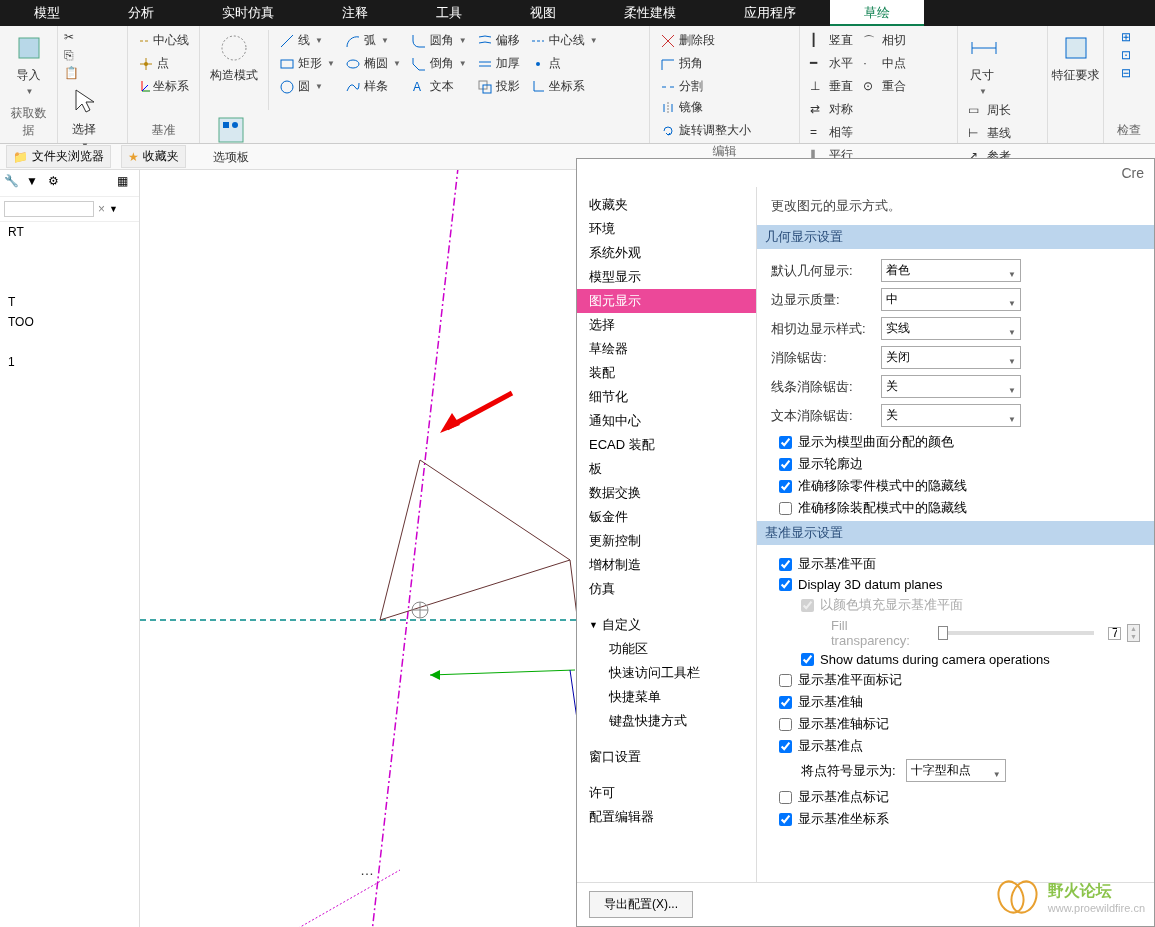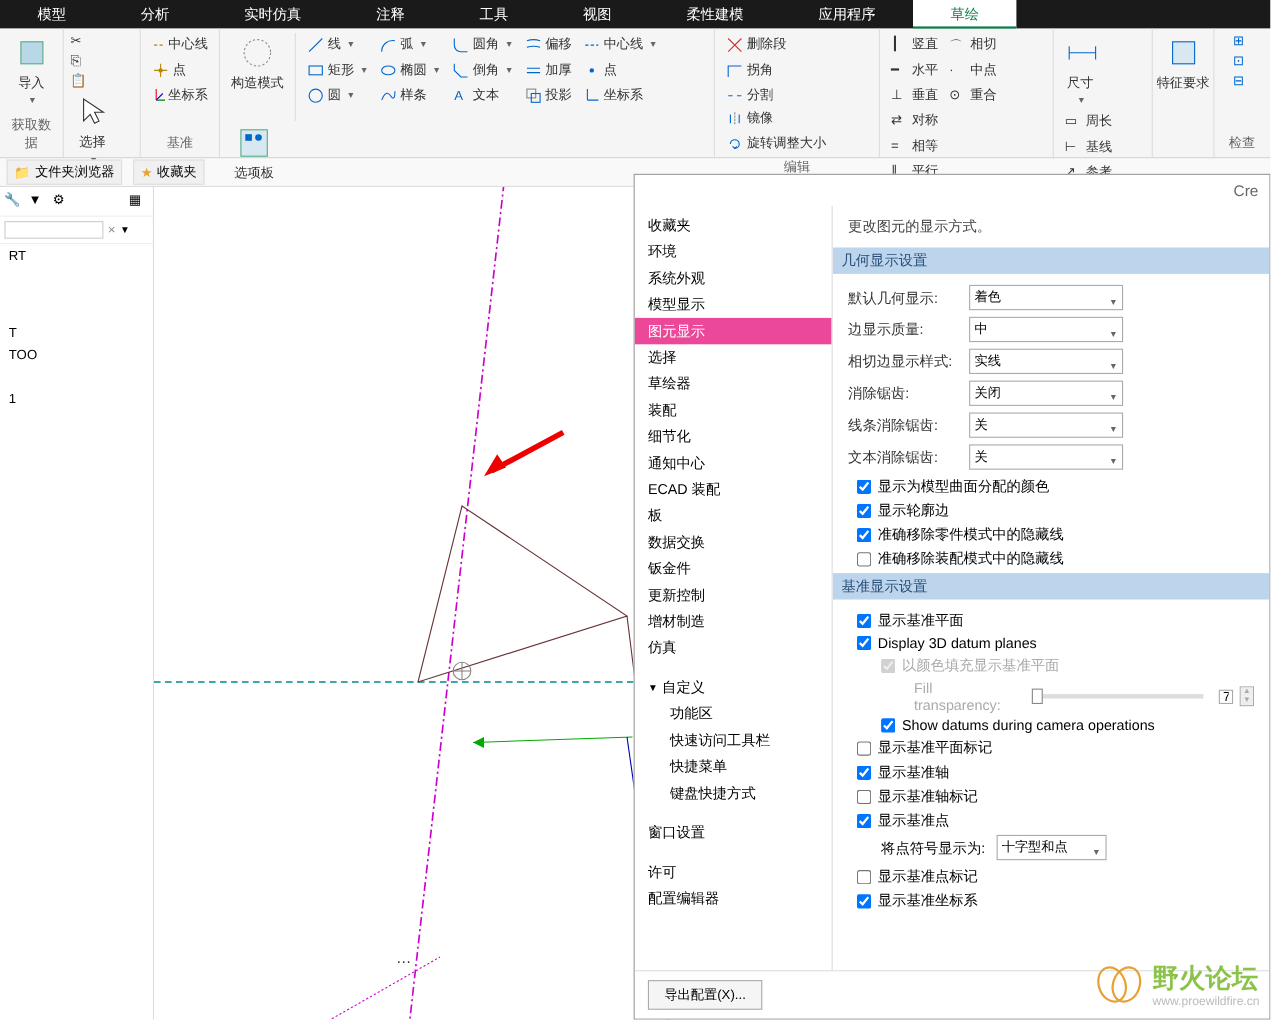--- a/index.html
+++ b/index.html
@@ -48,21 +48,21 @@
 .indent { padding-left: 30px; }
 .num-input { width: 45px; border: 1px solid #aaa; padding: 1px 3px; font-size: 12px; text-align: center; }
 .spinner-btns { display: inline-flex; flex-direction: column; border: 1px solid #aaa; }
 .spinner-btns span { font-size: 7px; line-height: 8px; padding: 0 2px; background: #eee; cursor: pointer; }
 .slider-track { width: 160px; height: 4px; background: #ddd; position: relative; margin: 0 8px; }
 .slider-thumb { position: absolute; width: 10px; height: 14px; background: #fff; border: 1px solid #888; top: -5px; left: -2px; }
 .dialog-footer { border-top: 1px solid #ddd; padding: 8px 12px; }
 .export-btn { border: 1px solid #aaa; background: #f5f5f5; padding: 4px 14px; font-size: 12px; cursor: pointer; }
 .red-arrow { position: absolute; left: 432px; top: 383px; pointer-events: none; }
 .watermark { position: absolute; right: 10px; bottom: 10px; font-size: 13px; color: #888; display: flex; align-items: center; gap: 8px; z-index: 100; }
-.watermark .logo-text1 { font-size: 24px; color: #8bc34a; font-weight: bold; }
+.watermark .logo-text1 { font-size: 16px; color: #8bc34a; font-weight: bold; }
 .watermark .logo-text2 { font-size: 11px; color: #bbb; }
 .separator-v { width: 1px; background: #ddd; height: 80px; margin: 0 4px; }
 </style>
 </head>
 <body>
 
 <div class="menubar">
   <div class="tab">模型</div>
   <div class="tab">分析</div>
   <div class="tab">实时仿真</div>

